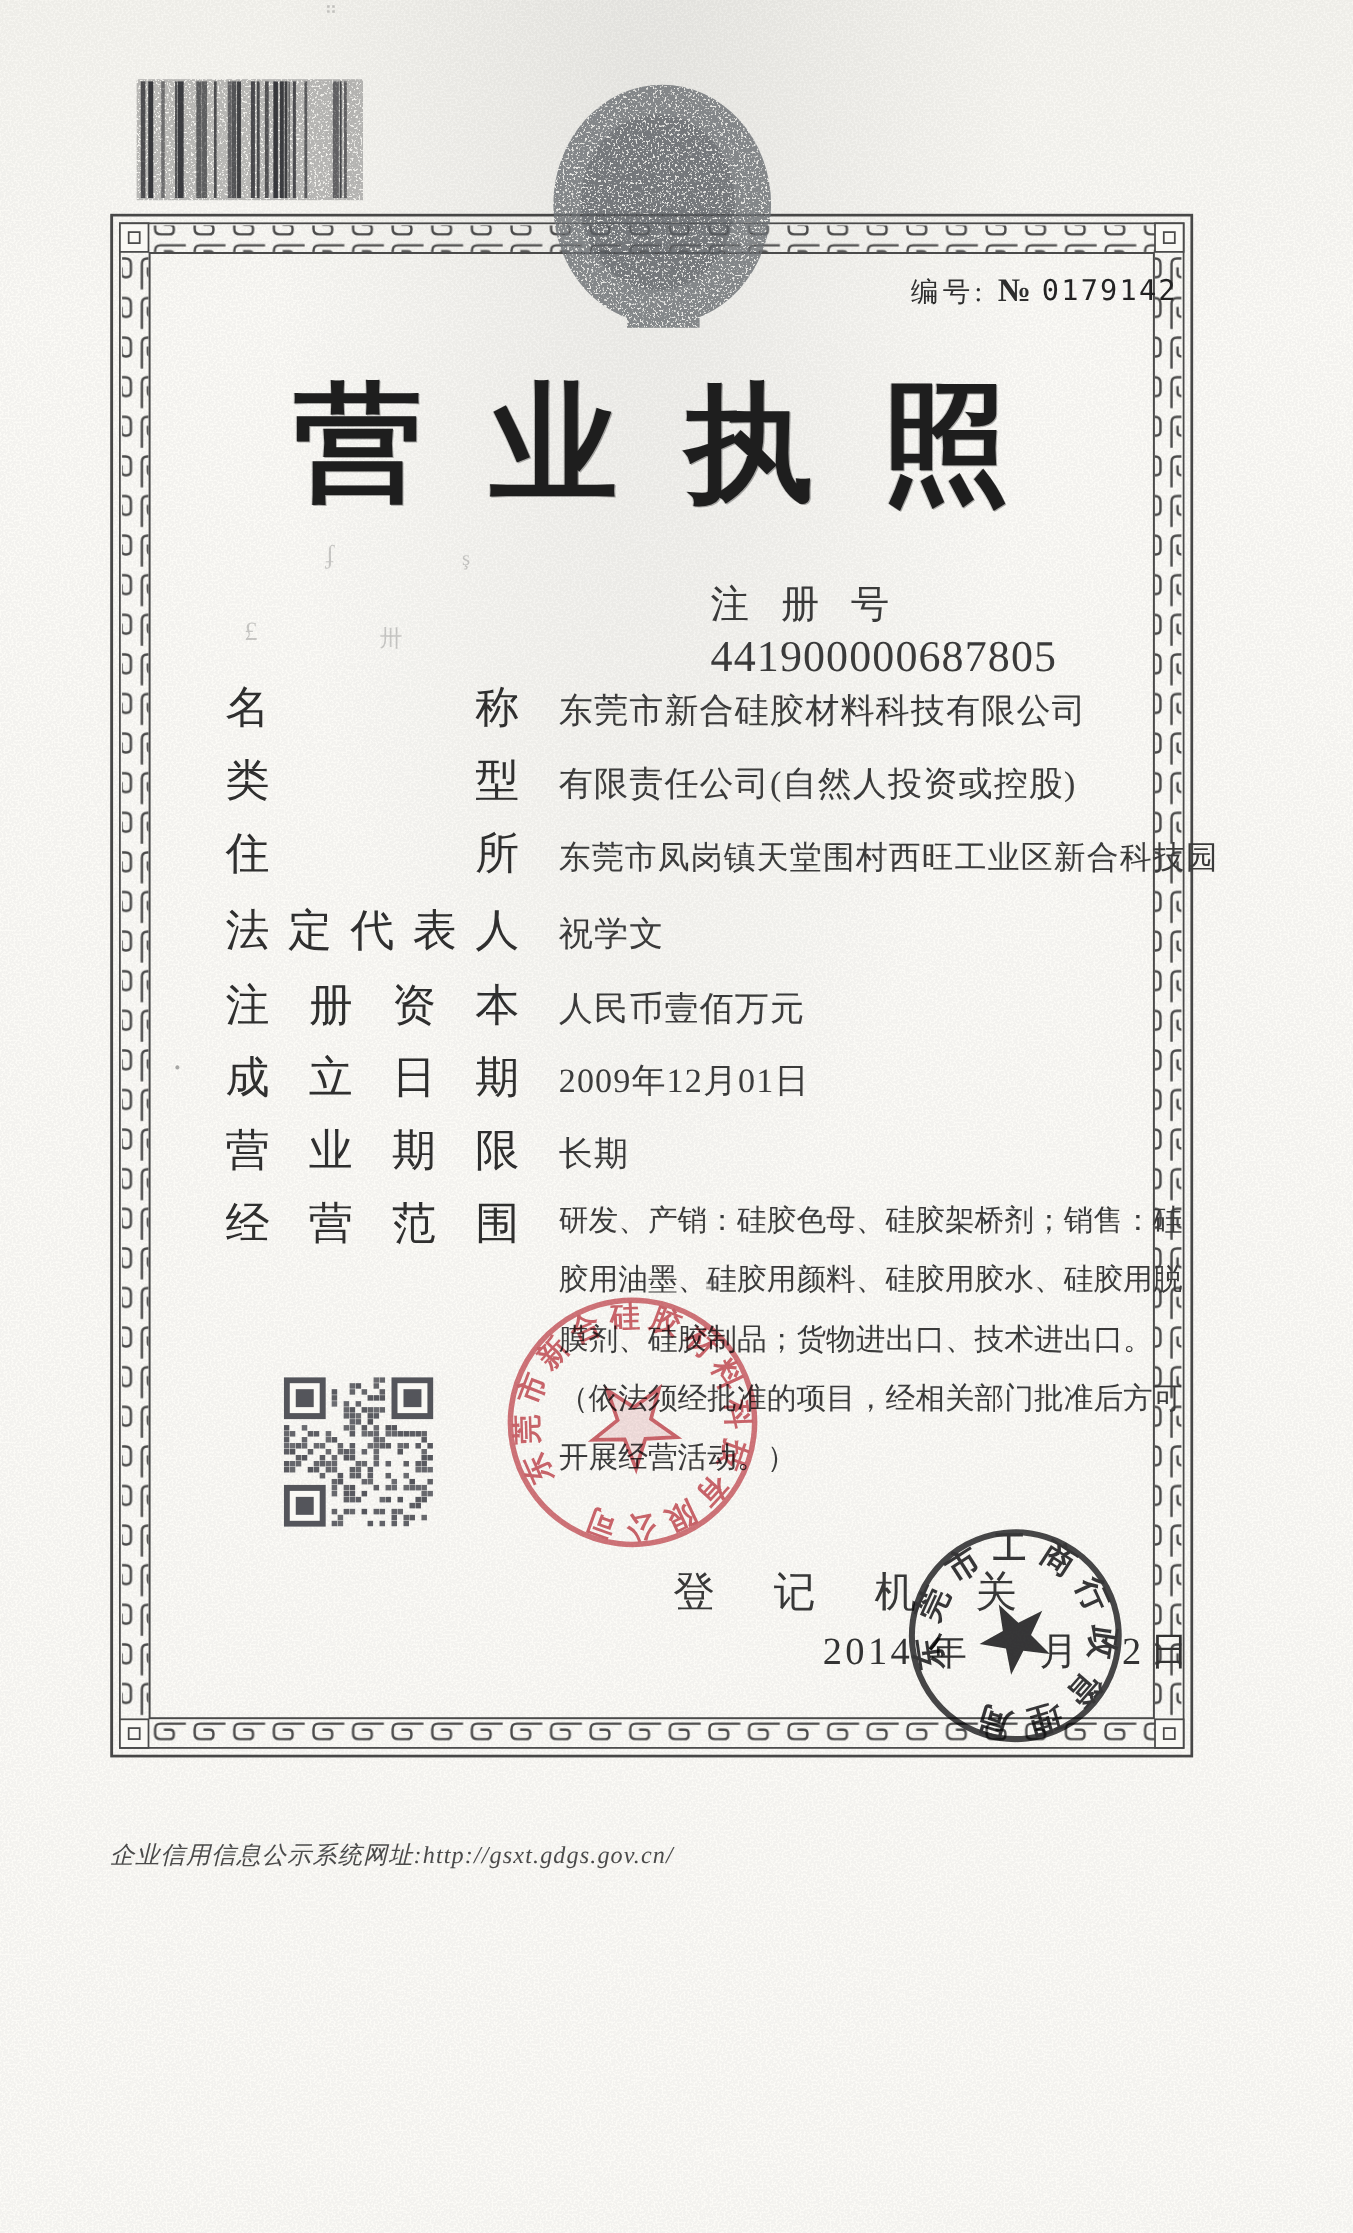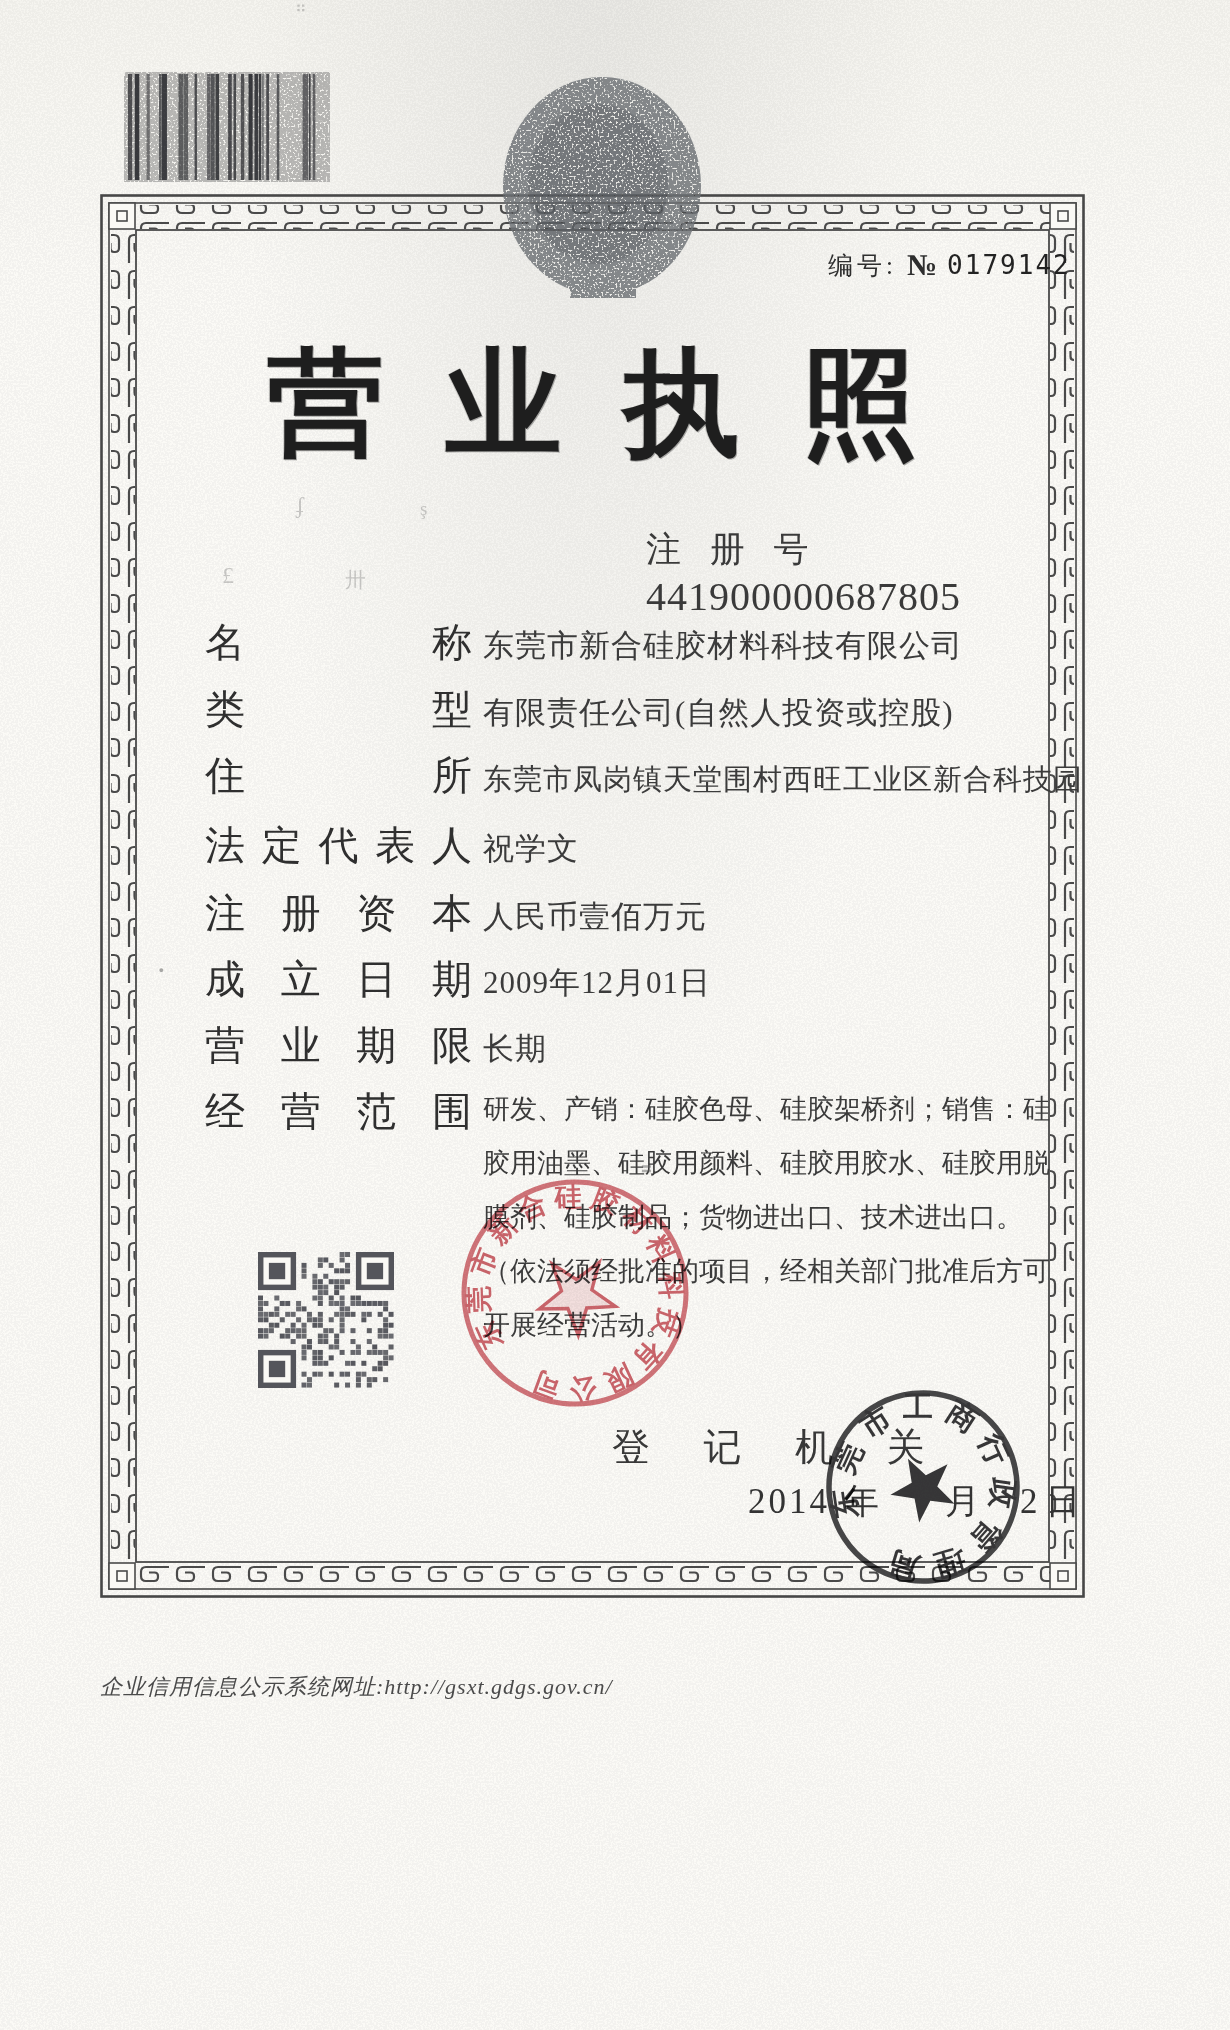--- a/index.html
+++ b/index.html
@@ -38,21 +38,21 @@
     color:#1e1e1e;text-shadow:1px 1px 0 rgba(30,30,30,.35), -1px 0 0 rgba(30,30,30,.2);
   }
 
   
   .regline{left:618px;top:526px;z-index:3;display:flex;align-items:baseline;flex-direction:column;}
   .regline .rlabel{font-size:35px;color:#3a3a3a;letter-spacing:10px;}
   .regline .rnum{font-size:40px;color:#3a3a3a;margin-left:28px;letter-spacing:1px;}
 
   
   .fields{left:205px;top:615px;width:880px;z-index:3;}
-  .frow{position:absolute;left:0;display:flex;align-items:baseline;width:880px;}
+  .frow{position:absolute;left:0;display:flex;align-items:baseline;width:880px;gap:25px;}
   .flabel{
     width:268px;font-size:40px;color:#2f2f2f;flex:none;
     text-align:justify;text-align-last:justify;letter-spacing:1px;
   }
   .fvalue{margin-left:10px;font-size:31px;color:#3b3b3b;white-space:nowrap;letter-spacing:1px;width:600px;}
   .fvalue.wrap{white-space:normal;font-size:27px;line-height:54px;letter-spacing:0;}
 
   
   .qr{left:258px;top:1252px;z-index:3;}
 

